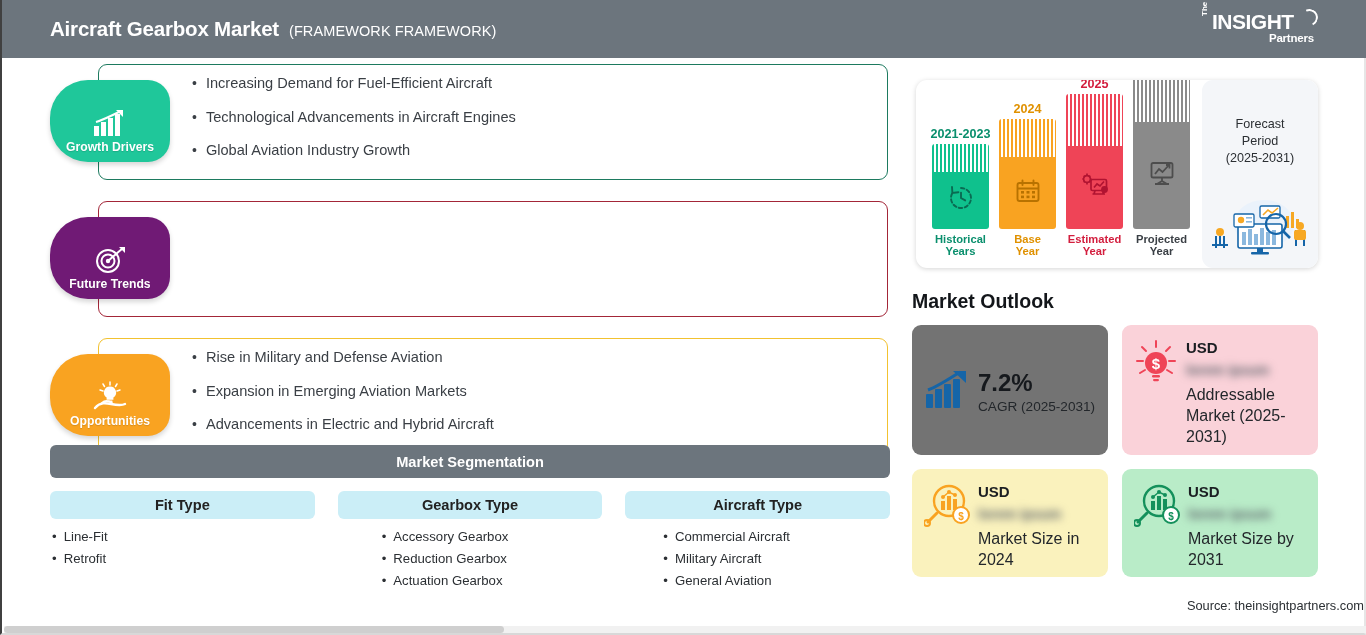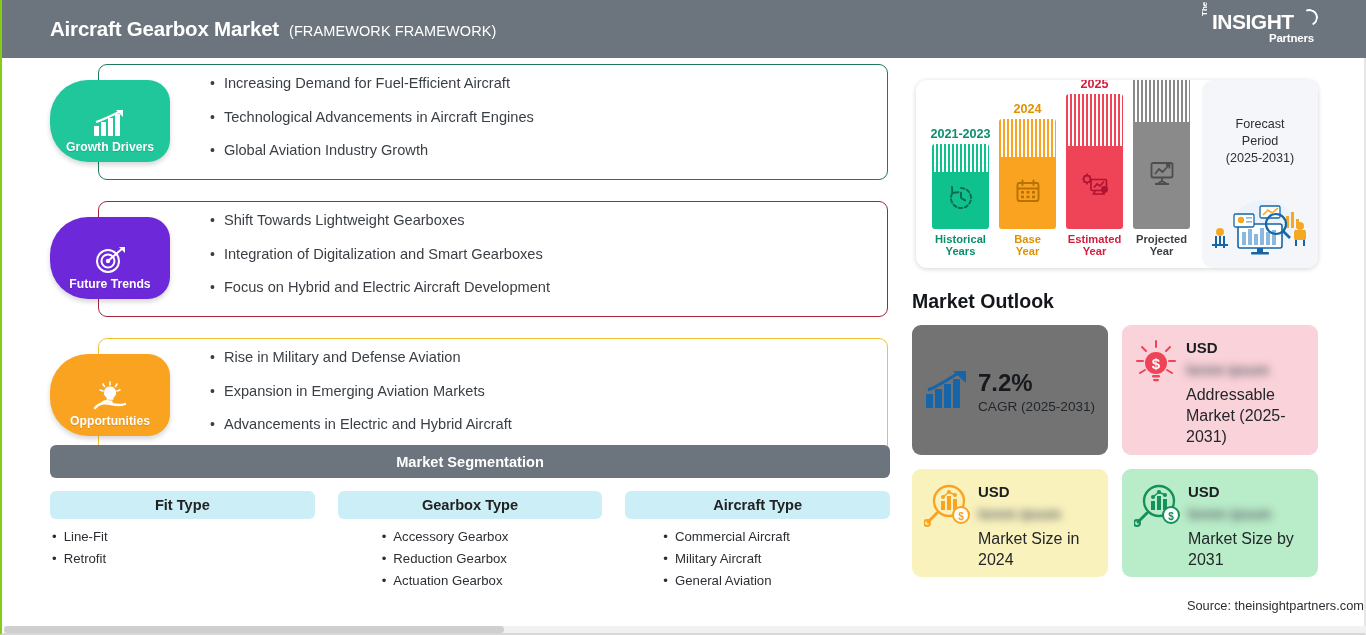--- a/index.html
+++ b/index.html
@@ -7,21 +7,21 @@
   html, body {
     width: 1366px; height: 635px;
     font-family: "Liberation Sans", "DejaVu Sans", sans-serif;
     background: #ffffff;
     overflow: hidden;
   }
   .page {
     position: relative;
     width: 1366px; height: 635px;
     background: #ffffff;
-    border-left: 2px solid #84cc16;
+    border-left: 2px solid #404040;
     border-right: 2px solid #e6e6e6;
     border-bottom: 2px solid #d8d8d8;
   }
 
   
   .header {
     position: absolute; left: 0; top: 0;
     width: 1366px; height: 58px;
     background: #6c757d;
     display: flex; align-items: center;
@@ -90,31 +90,31 @@
     position: absolute; left: 48px; top: 22px;
     width: 120px; height: 82px;
     background: #1fc79a;
     border-radius: 38px 22px 22px 38px;
     box-shadow: 0 3px 5px rgba(0,0,0,0.16);
     display: flex; flex-direction: column;
     align-items: center; justify-content: flex-end;
     padding-bottom: 8px;
     z-index: 4;
   }
-  .driver-row.trends .badge { background: #6d28d9; }
+  .driver-row.trends .badge { background: #701a75; }
   .driver-row.opps   .badge { background: #f9a321; }
   .badge-label {
     color: #ffffff; font-size: 12.2px; font-weight: bold;
     text-shadow: 0 1px 1px rgba(0,0,0,0.14);
     white-space: nowrap;
   }
   .badge-icon { margin-bottom: 3px; height: 30px; display:flex; align-items:flex-end; }
 
   .bullets {
-    position: absolute; left: 208px; top: 18px;
+    position: absolute; left: 190px; top: 18px;
     width: 680px;
   }
   .bullet {
     font-size: 14.6px; color: #3a3f45;
     line-height: 1.0;
     margin-bottom: 19px;
     white-space: nowrap;
   }
   .bullet::before {
     content: "\2022";
@@ -299,25 +299,20 @@
         <span class="badge-icon">
           <svg width="32" height="28" viewBox="0 0 32 28">
             <circle cx="14" cy="15" r="11" stroke="#fff" stroke-width="2" fill="none"></circle>
             <circle cx="14" cy="15" r="6.5" stroke="#fff" stroke-width="2" fill="none"></circle>
             <circle cx="14" cy="15" r="2.2" fill="#fff"></circle>
             <path d="M14 15 L29 2" stroke="#fff" stroke-width="2" fill="none"></path>
             <path d="M25 1 L31 1 L31 7 Z" fill="#fff"></path>
           </svg>
         </span>
         <span class="badge-label">Future Trends</span>
-      </div>
-      <div class="bullets">
-        <div class="bullet">Shift Towards Lightweight Gearboxes</div>
-        <div class="bullet">Integration of Digitalization and Smart Gearboxes</div>
-        <div class="bullet">Focus on Hybrid and Electric Aircraft Development</div>
       </div>
     </div>
 
     <div class="driver-row opps">
       <div class="driver-box"></div>
       <div class="badge">
         <span class="badge-icon">
           <svg width="38" height="30" viewBox="0 0 38 30">
             <g stroke="#fff" stroke-width="1.5" fill="none" stroke-linecap="round">
               <path d="M19 1 L19 4"></path>

